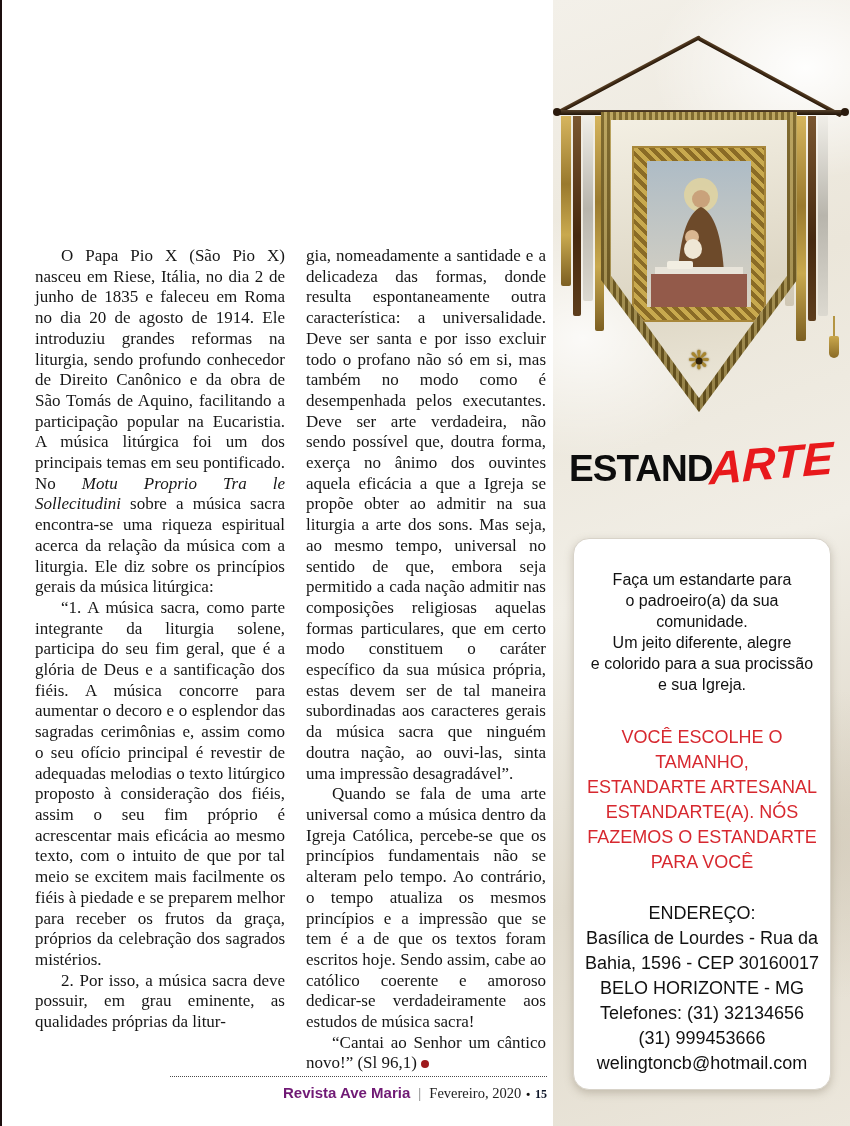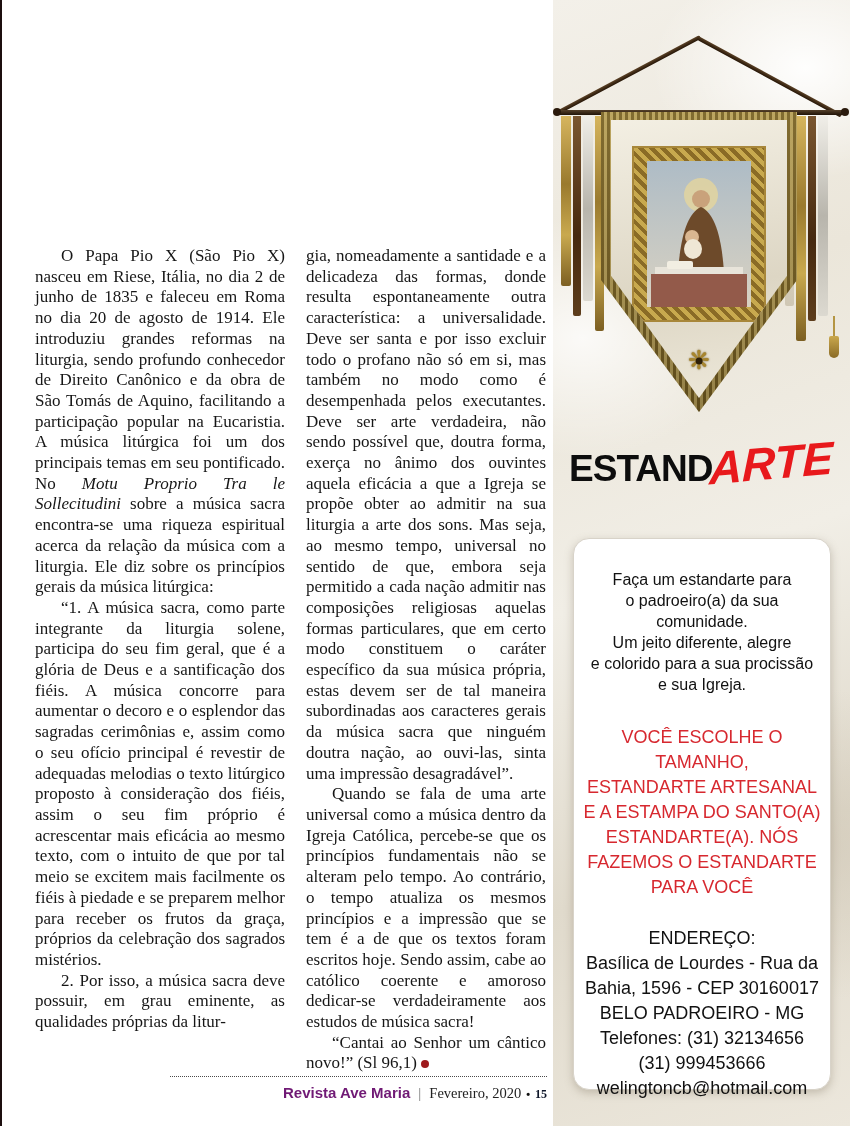--- a/index.html
+++ b/index.html
@@ -161,30 +161,29 @@
         <div>Faça um estandarte para</div>
         <div>o padroeiro(a) da sua</div>
         <div>comunidade.</div>
         <div>Um jeito diferente, alegre</div>
         <div>e colorido para a sua procissão</div>
         <div>e sua Igreja.</div>
       </div>
       <div class="redtxt">
         <div>VOCÊ ESCOLHE O TAMANHO,</div>
         <div>ESTANDARTE ARTESANAL</div>
-        <div>E A ESTAMPA DO SANTO(A)</div>
         <div>ESTANDARTE(A). NÓS</div>
         <div>FAZEMOS O ESTANDARTE</div>
         <div>PARA VOCÊ</div>
       </div>
       <div class="address">
         <div>ENDEREÇO:</div>
         <div>Basílica de Lourdes - Rua da</div>
         <div>Bahia, 1596 - CEP 30160017</div>
-        <div>BELO PADROEIRO - MG</div>
+        <div>BELO HORIZONTE - MG</div>
         <div>Telefones: (31) 32134656</div>
         <div>(31) 999453666</div>
         <div>welingtoncb@hotmail.com</div>
       </div>
     </div>
   </div>
 
   <div class="footer">
     <span class="f-mag">Revista Ave Maria</span><span class="f-sep">|</span><span class="f-issue">Fevereiro, 2020</span><span class="f-dot">•</span><span class="f-page">15</span>
   </div>

